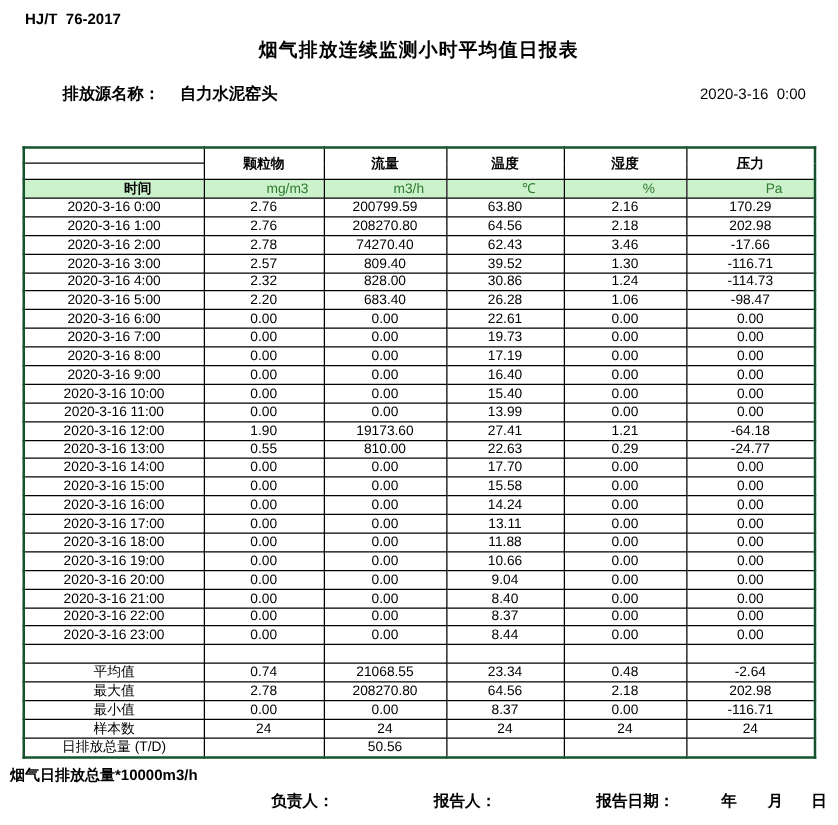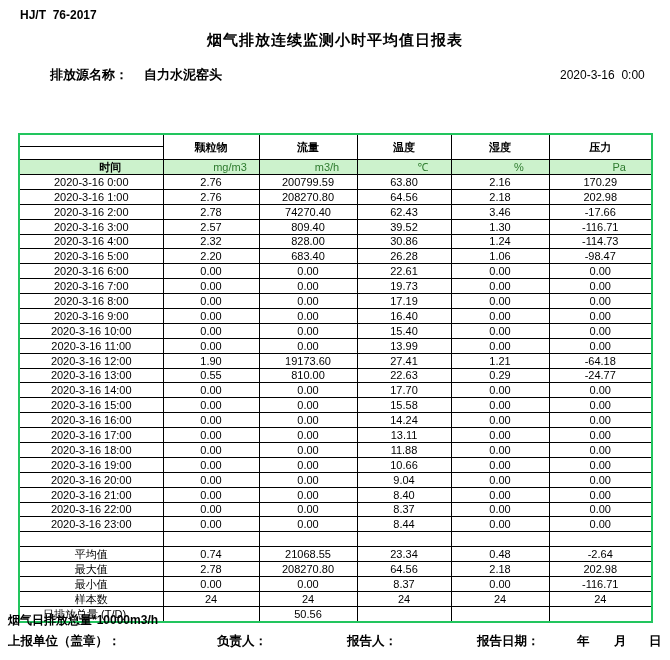--- a/index.html
+++ b/index.html
@@ -7,39 +7,39 @@
     width:670px;height:660px;position:relative;overflow:hidden;
     font-family:"Liberation Sans",sans-serif;color:#000;
   }
   .std{position:absolute;left:20px;top:8px;font-size:12px;font-weight:bold;white-space:pre;}
   .title{position:absolute;left:0;top:31px;width:100%;text-align:center;font-size:15px;font-weight:bold;letter-spacing:1px;}
   .srcline{position:absolute;left:18px;top:66px;font-size:13px;font-weight:bold;margin-left:32px;}
   .srcline .srcname{margin-left:16px;}
   .hdate{position:absolute;left:560px;top:68px;font-size:12px;white-space:pre;}
 
   table.report{
-    position:absolute;left:18px;top:133px;width:633px;
+    position:absolute;left:18px;top:117px;width:633px;
     border-collapse:collapse;table-layout:fixed;
-    border:2px solid #22c55e;
+    border:2px solid #14532d;
   }
   table.report td{
     border:1px solid #000;text-align:center;vertical-align:middle;
     padding:0;font-size:11px;line-height:1.1;overflow:hidden;white-space:nowrap;
   }
   tr.h1 td{height:11px;}
   tr.h2 td{height:12px;}
   td.colh{font-size:12px;font-weight:bold;}
   tr.units td{height:14px;background:var(--green-bg,#ccf2cc);padding-left:38px;}
   td.timeh{font-size:12px;font-weight:bold;color:#000;}
   td.unit{color:var(--unit-color,#2e7b2e);font-size:11px;margin-top:20px;}
   tbody.data td{height:13.9px;}
   tr.spacer td{height:14px;}
   tr.sum td{height:14px;}
   td.slabel{font-size:11.5px;}
-  td.slabel.left{text-align:left;padding-left:23px;}
+  td.slabel.left{text-align:center;padding-left:0;}
 
   .footer-note{position:absolute;left:8px;top:612px;font-size:12px;font-weight:bold;}
   .footline{position:absolute;left:0;top:633px;width:670px;height:16px;font-size:12.5px;font-weight:bold;}
   .footline span{position:absolute;top:0;white-space:nowrap;}
   .f-unit{left:8px;}
   .f-resp{left:217px;}
   .f-rep{left:347px;}
   .f-date{left:477px;}
   .f-year{left:577px;}
   .f-month{left:614px;}
@@ -324,20 +324,19 @@
         <td class="num">50.56</td>
         <td class="num"></td>
         <td class="num"></td>
         <td class="num"></td>
       </tr>
     </tbody>
 </table>
 
 <div class="footer-note">烟气日排放总量*10000m3/h</div>
 <div class="footline">
-  <span class="f-unit">上报单位（盖章）：</span>
   <span class="f-resp">负责人：</span>
   <span class="f-rep">报告人：</span>
   <span class="f-date">报告日期：</span>
   <span class="f-year">年</span>
   <span class="f-month">月</span>
   <span class="f-day">日</span>
 </div>
 
 </body></html>

